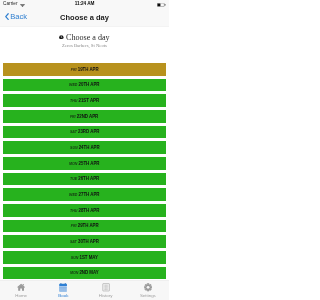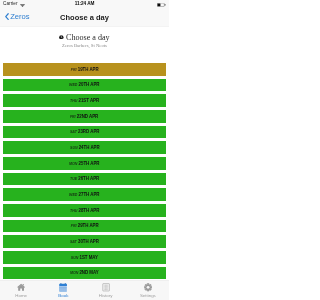--- a/index.html
+++ b/index.html
@@ -61,21 +61,21 @@
           <path d="M76 12 h5 a6 6 0 0 1 0 12 h-5 z" fill="#2f2f2f"></path>
         </svg>
     </span>
   </div>
 
   <div class="navbar">
     <div class="nav-back">
       <svg width="3.8" height="7.2" viewBox="0 0 19 36">
           <path d="M16 3.8 L3.6 18 L16 32.2" stroke="#2f7fd0" stroke-width="6" fill="none" stroke-linecap="round" stroke-linejoin="round"></path>
         </svg>
-      <span class="nav-back-label">Zeros</span>
+      <span class="nav-back-label">Back</span>
     </div>
     <div class="nav-title">Choose a day</div>
   </div>
 
   <div class="header">
     <div class="hdr-title">
       <svg width="4.7" height="4.7" viewBox="0 0 20 20" style="vertical-align:0.35px">
           <circle cx="10" cy="10" r="9.2" fill="#151515"></circle>
           <path d="M10 4.6 V10.4 L13.8 12.8" stroke="#fbfbfb" stroke-width="2.2" fill="none" stroke-linecap="round" stroke-linejoin="round"></path>
         </svg>

